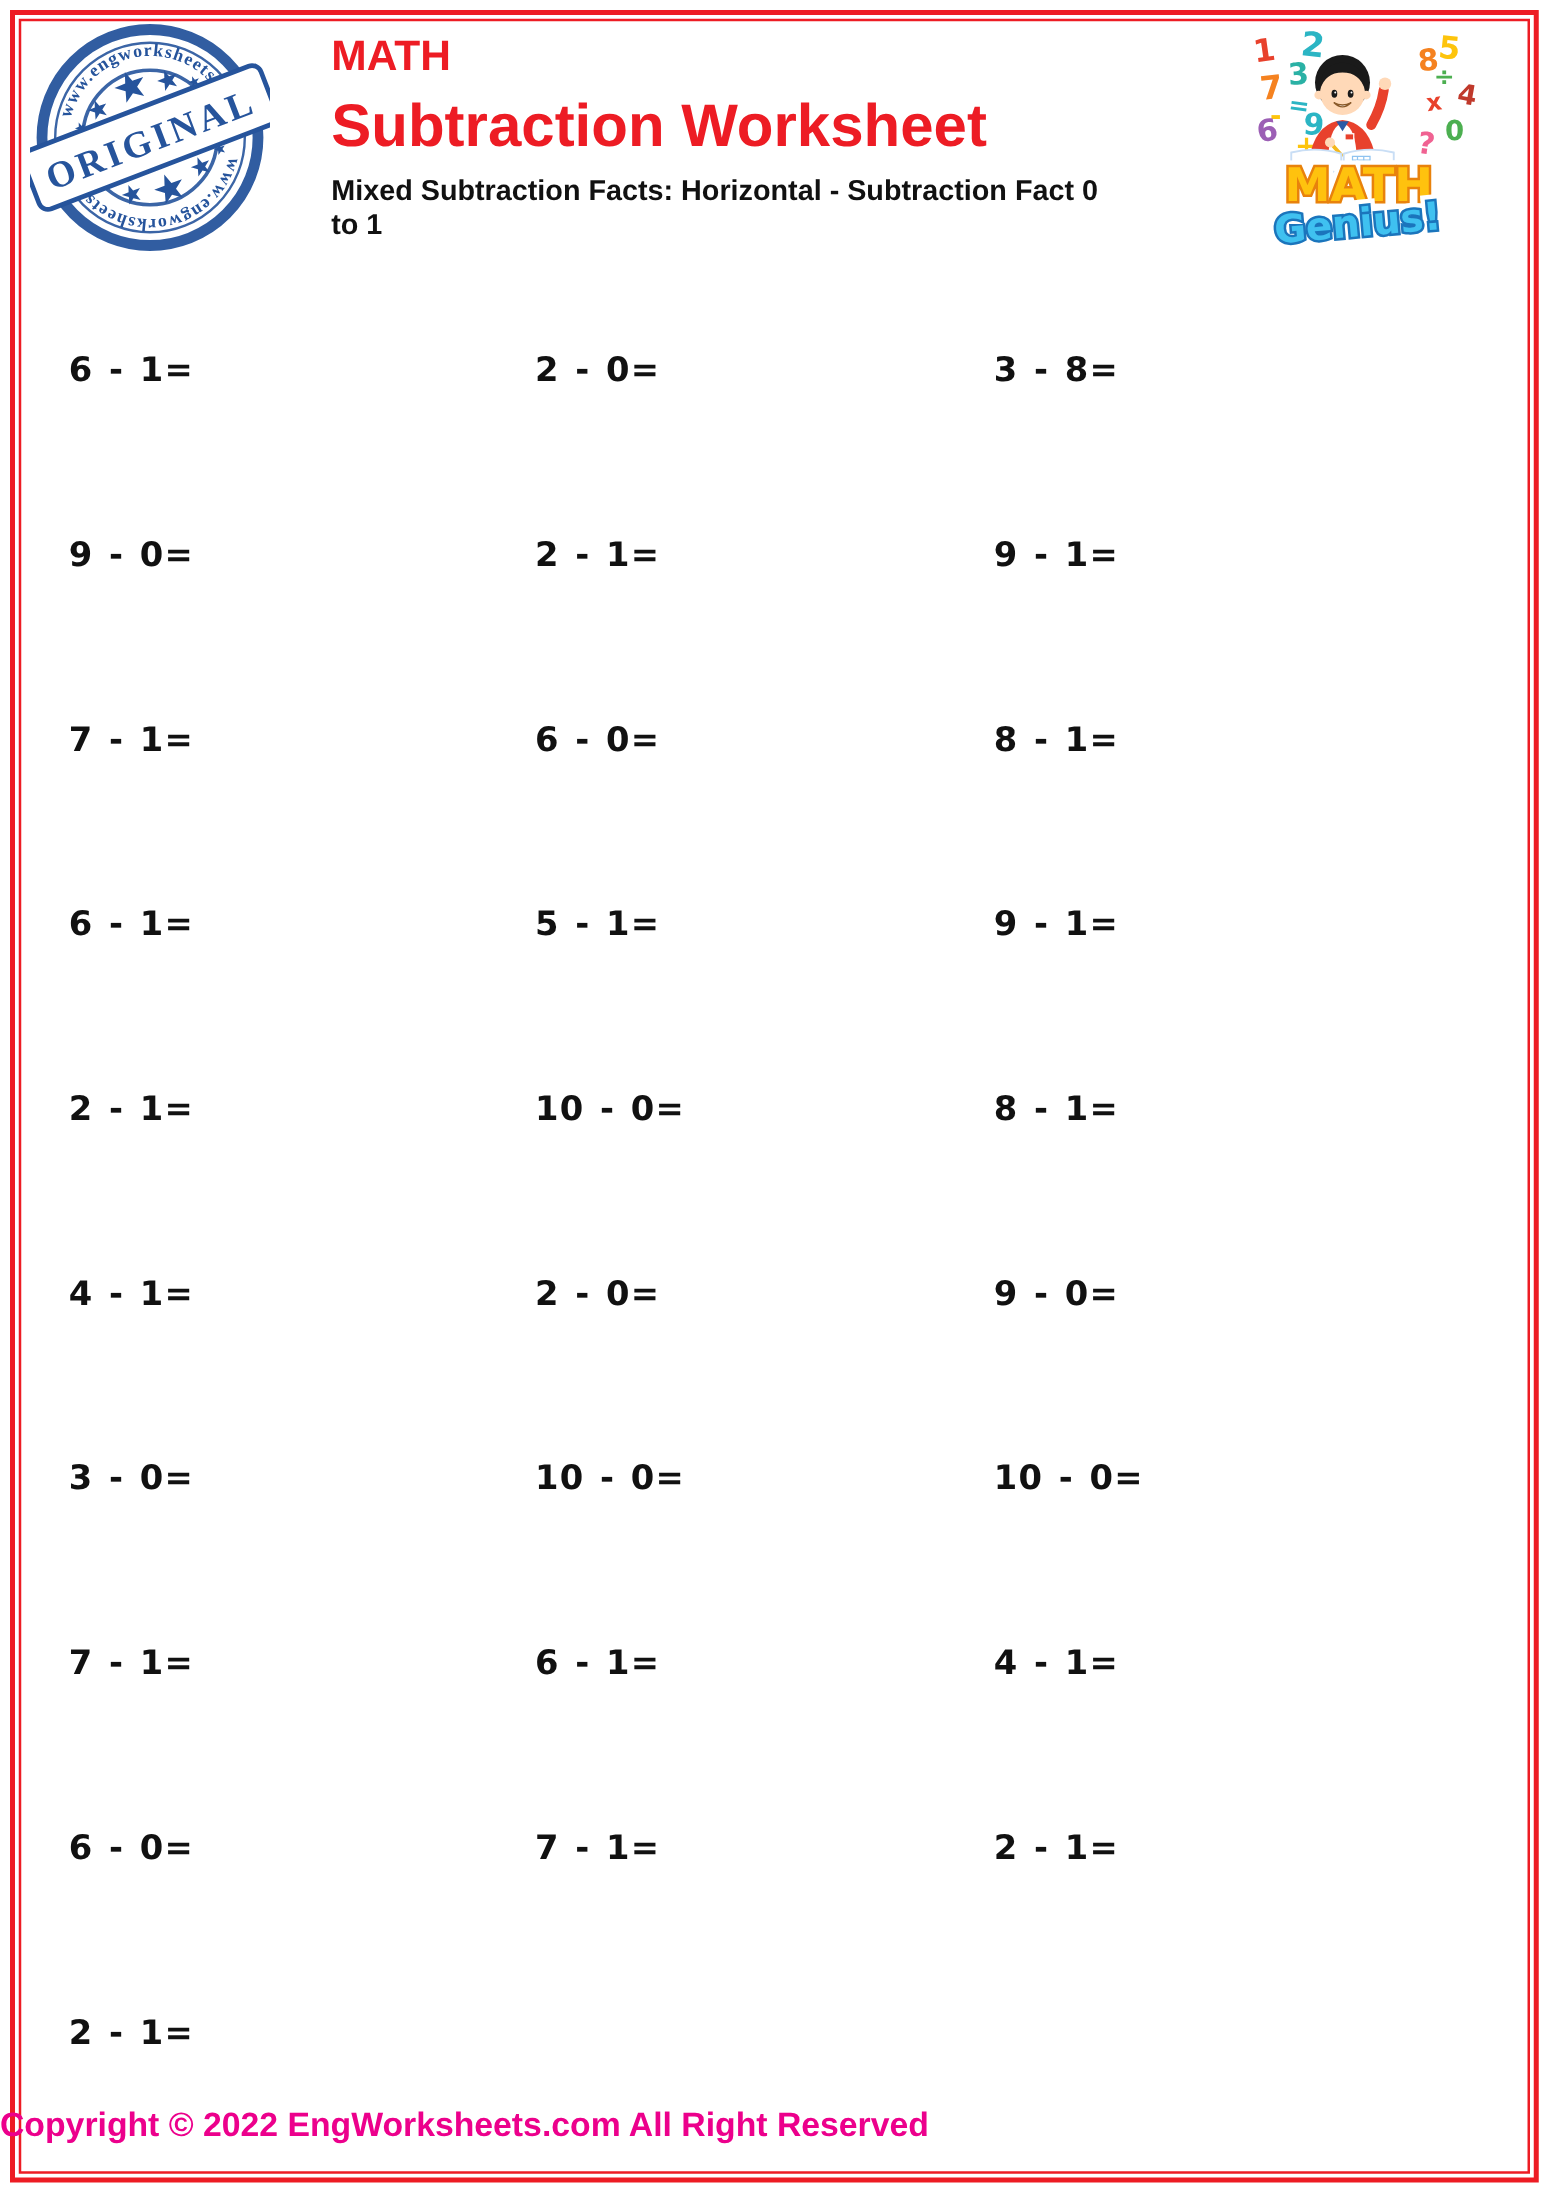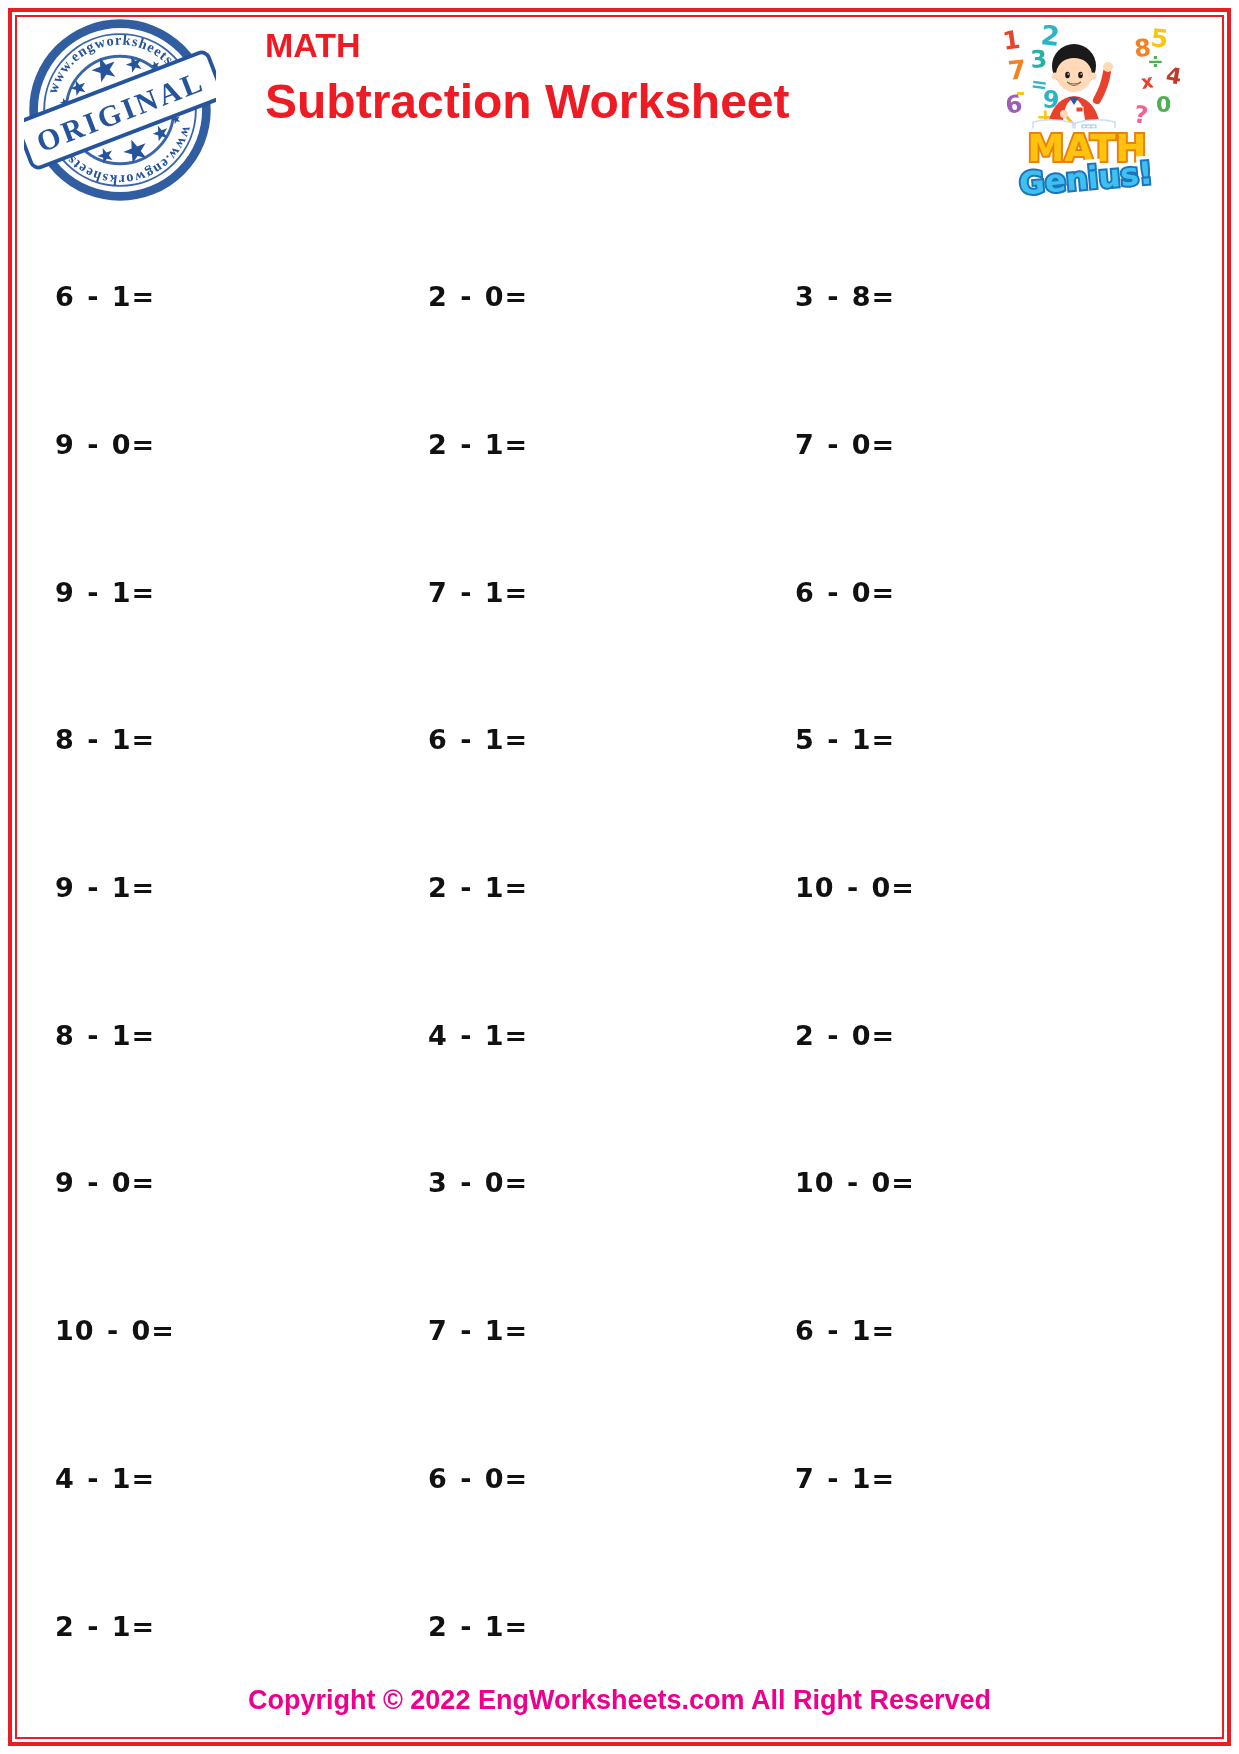--- a/index.html
+++ b/index.html
@@ -32,21 +32,21 @@
     align-items:center;
   }
   .cell{
     font-family:"DejaVu Sans","Liberation Sans",sans-serif;
     font-weight:bold;font-size:27px;color:var(--ink);
     letter-spacing:1px;word-spacing:2px;white-space:nowrap;
   }
 
   
   .footer{
-    position:absolute;left:0;top:1685px;width:100%;text-align:center;
+    position:absolute;left:0;top:1685px;width:100%;
     color:var(--magenta);font-size:27px;font-weight:bold;
   }
 </style>
 </head>
 <body>
 
 <div class="page">
 
   <div class="frame-outer">
     <div class="frame-inner"></div>
@@ -80,20 +80,21 @@
         <use href="#star" transform="translate(151,130) scale(0.5)"></use>
       </g>
       <rect x="-6" y="74" width="212" height="52" rx="8" fill="#ffffff" stroke="#26549C" stroke-width="4"></rect>
       <text x="100" y="112" text-anchor="middle" font-family="Liberation Serif, serif" font-weight="bold" font-size="31" letter-spacing="3" fill="#26549C">ORIGINAL</text>
     </g>
   </svg>
 
   <div class="titles">
     <div class="title-small">MATH</div>
     <div class="title-large">Subtraction Worksheet</div>
+    <div class="subtitle">Mixed Subtraction Facts: Horizontal - Subtraction Fact 0 to 1</div>
   </div>
 
   <svg class="logo" viewBox="0 0 235 185">
     <g id="scatter">
         <text x="19" y="30" fill="#E8412C" font-size="25" transform="rotate(-8 19 30)" class="scatter-ch">1</text>
         <text x="55" y="24" fill="#2BB5C4" font-size="27" transform="rotate(6 55 24)" class="scatter-ch">2</text>
         <text x="46" y="48" fill="#2AB1A5" font-size="24" transform="rotate(-4 46 48)" class="scatter-ch">3</text>
         <text x="24" y="60" fill="#F58220" font-size="26" transform="rotate(-6 24 60)" class="scatter-ch">7</text>
         <text x="45" y="70" fill="#2BB5C4" font-size="20" transform="rotate(8 45 70)" class="scatter-ch">=</text>
         <text x="31" y="80" fill="#FDC40C" font-size="22" transform="rotate(0 31 80)" class="scatter-ch">-</text>
@@ -145,21 +146,20 @@
       <text x="102" y="169" font-size="31" transform="rotate(-5 102 169)" fill="#3FC1F0" stroke="#1B75BC" stroke-width="4" style="paint-order:stroke">Genius!</text>
     </g>
   </svg>
 
   <main class="problems" id="problems-grid">
       <div class="cell">6 - 1=</div>
       <div class="cell">2 - 0=</div>
       <div class="cell">3 - 8=</div>
       <div class="cell">9 - 0=</div>
       <div class="cell">2 - 1=</div>
-      <div class="cell">7 - 0=</div>
       <div class="cell">9 - 1=</div>
       <div class="cell">7 - 1=</div>
       <div class="cell">6 - 0=</div>
       <div class="cell">8 - 1=</div>
       <div class="cell">6 - 1=</div>
       <div class="cell">5 - 1=</div>
       <div class="cell">9 - 1=</div>
       <div class="cell">2 - 1=</div>
       <div class="cell">10 - 0=</div>
       <div class="cell">8 - 1=</div>

